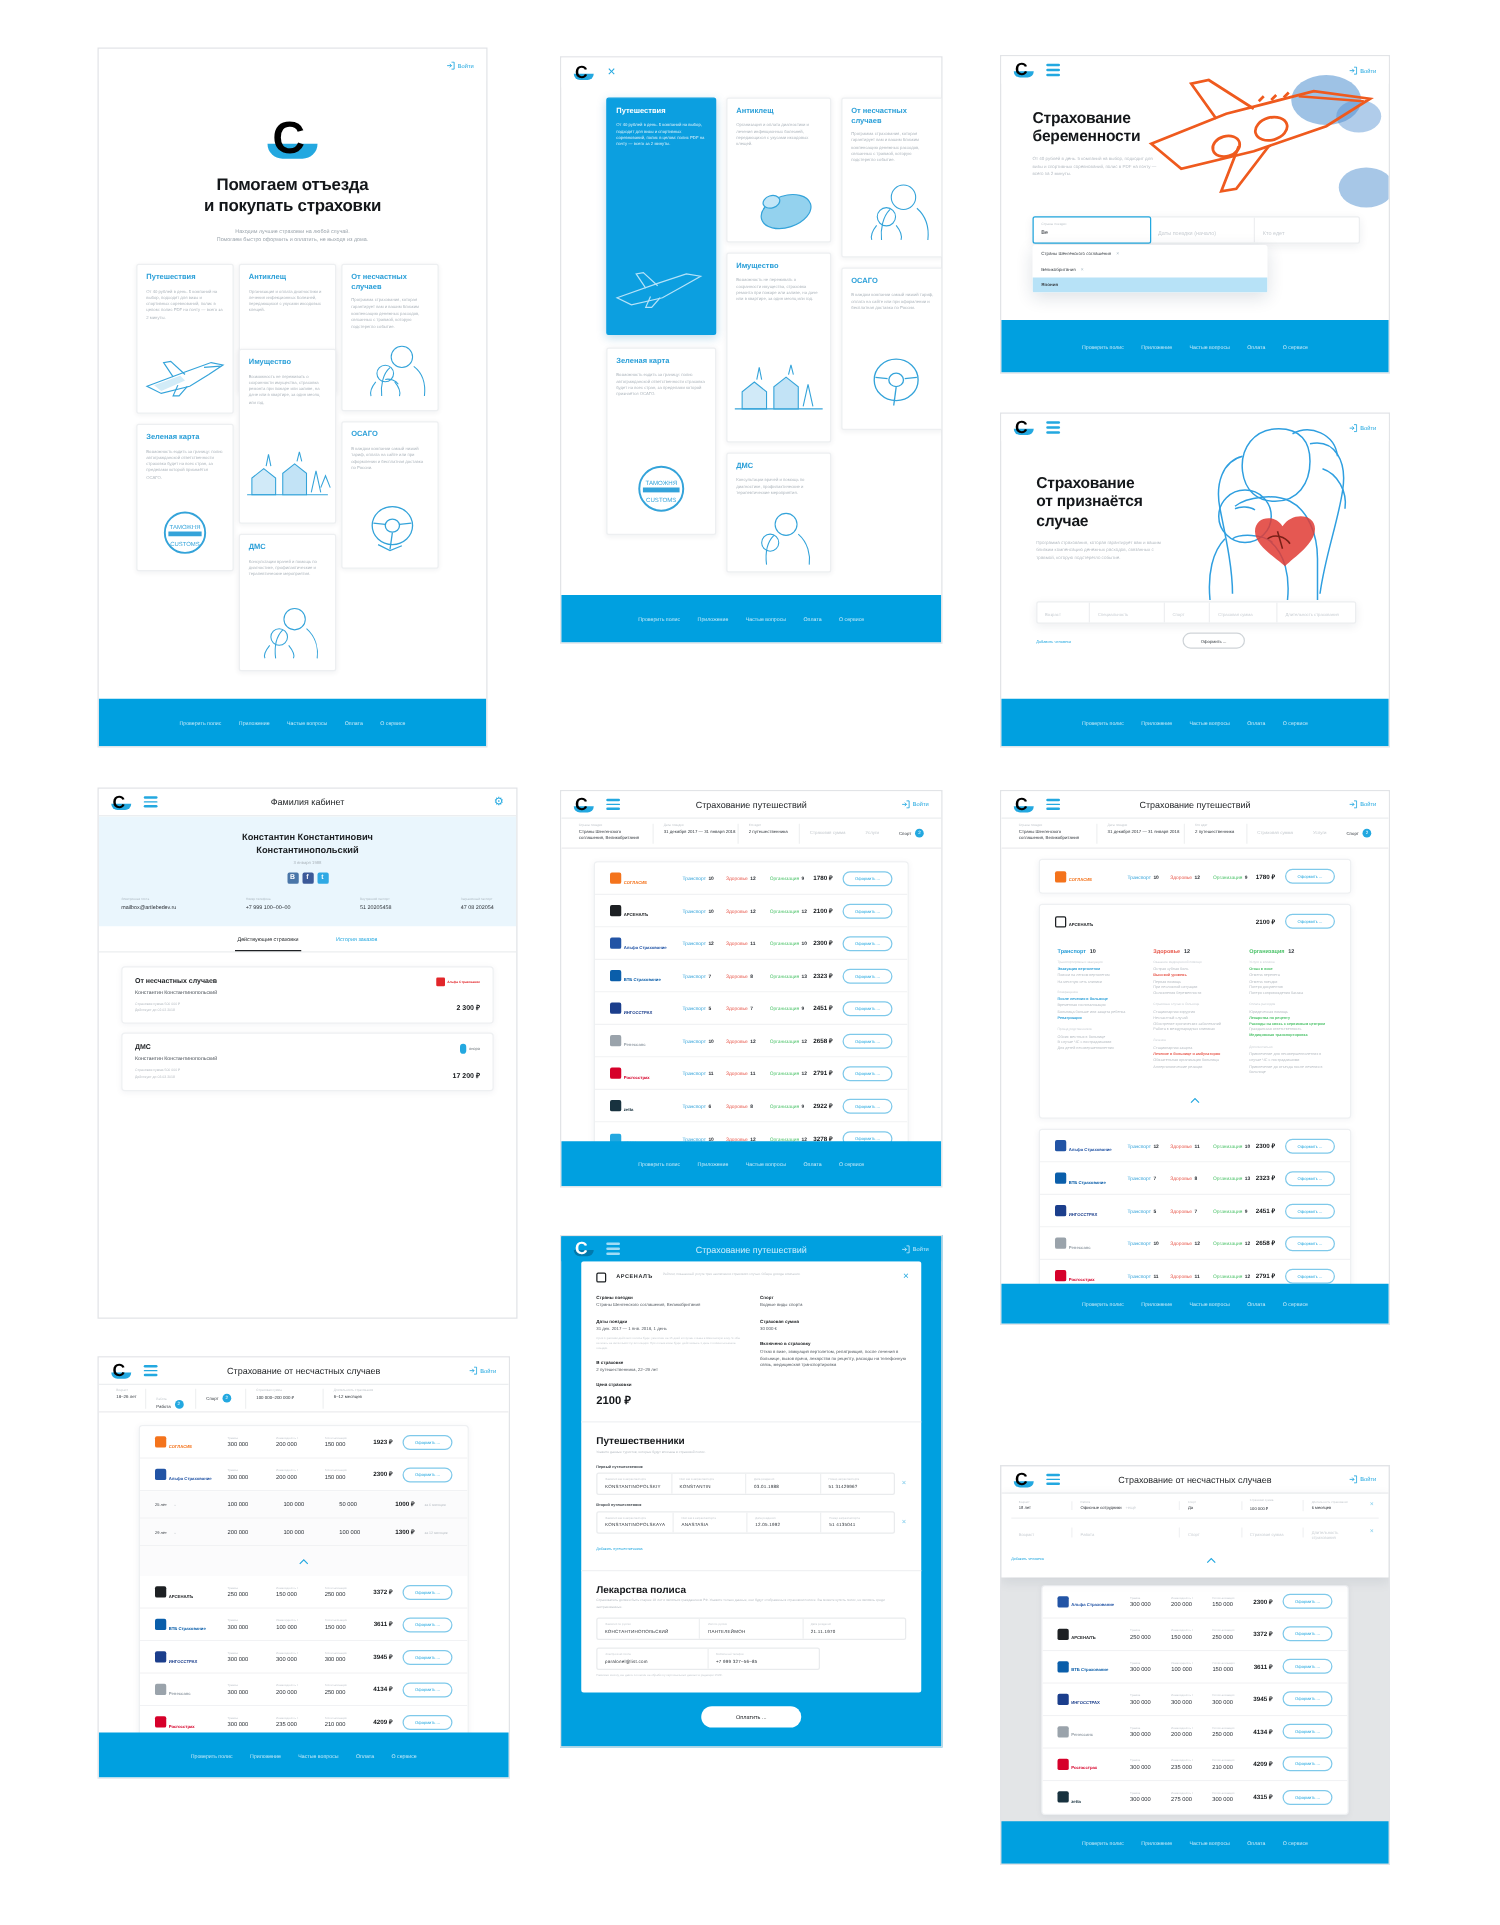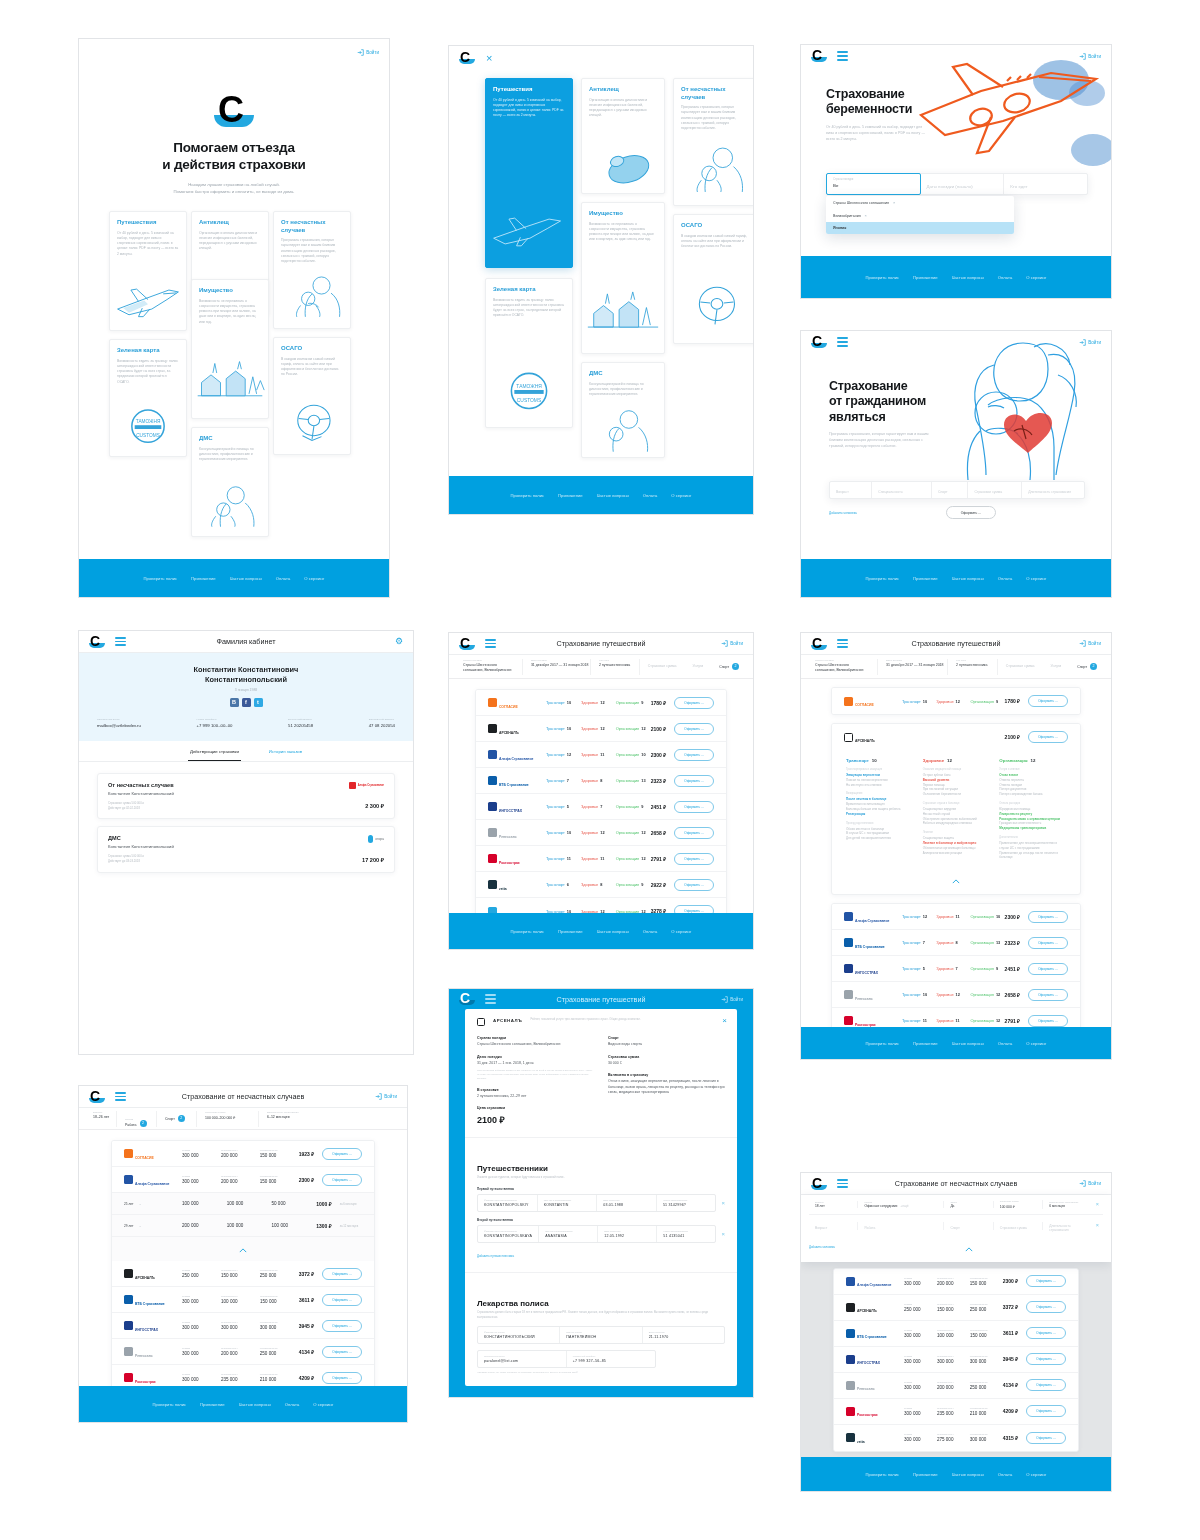--- a/index.html
+++ b/index.html
@@ -179,21 +179,21 @@
   .m-top { padding:9px 12px 10px; display:flex; gap:8px; position:relative;}
   .m-close { position:absolute; right:10px; top:8px; color:#23a8e0; font-size:8px; line-height:1;}
   .m-note { font-size:2.6px; color:#c2c7cc; line-height:1.6; max-width:120px;}
   .m-cols { display:flex; padding:0 12px 11px; gap:14px;}
   .m-col { flex:1; }
   .m-lab { font-size:3.6px; font-weight:700; color:#1d2023; margin-top:7px;}
   .m-val { font-size:3.5px; color:#50575e; line-height:1.6; margin-top:2px;}
   .m-fine { font-size:2.4px; color:#c8cdd2; line-height:1.6; margin-top:3px;}
   .m-price { font-size:9px; font-weight:700; color:#14171a; margin-top:3px;}
   .m-sec { padding:10px 12px 11px; border-top:1px solid #f0f1f3;}
-  .m-h2 { font-size:8px; font-weight:700; color:#14171a; margin:16px 0 3px;}
+  .m-h2 { font-size:8px; font-weight:700; color:#14171a; margin:0 0 3px;}
   .m-desc { font-size:2.7px; color:#b9bfc5; line-height:1.7;}
   .m-sub { font-size:3px; font-weight:700; color:#3d444a; margin:6px 0 3px;}
   .inputrow { display:flex; border:1px solid #e9ebed; border-radius:2px; background:#fff;}
   .inputrow .cell { flex:1; border-right:1px solid #eef0f1; padding:4px 6px;}
   .inputrow .cell:last-child{border-right:none;}
   .inputrow .cl { font-size:2.3px; color:#c6cbd0;}
   .inputrow .cv { font-size:3.6px; color:#2c3137; margin-top:2px; letter-spacing:.2px;}
   .rm { color:#7dcbeb; font-size:6px; line-height:1; margin-left:5px; align-self:center;}
   .addlink { color:#23a8e0; font-size:2.9px; margin-top:5px; display:inline-block;}
   .paybtn { display:block; margin:11px auto 0; background:#fff; border-radius:11px;
@@ -215,21 +215,21 @@
       </span>
     </div>
 
     <div style="padding-top:30px;">
       <div class="hero-logo">
         <span class="swoosh"></span>
           <span class="c">C</span>
       </div>
       <div class="hero-h1">
         <div>Помогаем отъезда</div>
-        <div>и действия страховки</div>
+        <div>и покупать страховки</div>
       </div>
       <div class="hero-sub">
         <div>Находим лучшие страховки на любой случай.</div>
         <div>Помогаем быстро оформить и оплатить, не выходя из дома.</div>
       </div>
     </div>
 
     <div class="cards" style="margin-top:16px; height:340px;">
 
       <div class="card" style="left:30px; top:0; width:78px; height:120px;">
@@ -583,22 +583,22 @@
         <path d="M98 86 C92 76 76 78 76 90 C76 102 94 112 100 118 C108 110 124 100 124 88 C124 76 106 74 98 86Z" fill="#e03b34" opacity=".85"></path>
         <g stroke="#7a2018" fill="none" stroke-width="1.2">
             <path d="M86 96 C92 92 100 94 104 100"></path>
             <path d="M94 90 L98 104"></path>
           </g>
       </svg>
     </div>
     <div style="padding:26px 0 0 28px; position:relative; z-index:2;">
       <div class="lh-title">
         <div>Страхование</div>
-        <div>от гражданином</div>
-        <div>являться</div>
+        <div>от признаётся</div>
+        <div>случае</div>
       </div>
       <div class="lh-text">Программа страхования, которая гарантирует вам и вашим близким компенсацию денежных расходов, связанных с травмой, которую подстерегло событие.</div>
     </div>
     <div style="position:absolute; left:28px; top:150px; width:256px;">
       <div class="searchbar" style="height:18px;">
         <div class="sfield">
             <div class="val" style="color:#c9ced3; font-size:3.4px; margin-top:4px;">Возраст</div>
           </div>
         <div class="sfield" style="flex:1.6;">
             <div class="val" style="color:#c9ced3; font-size:3.4px; margin-top:4px;">Специальность</div>

